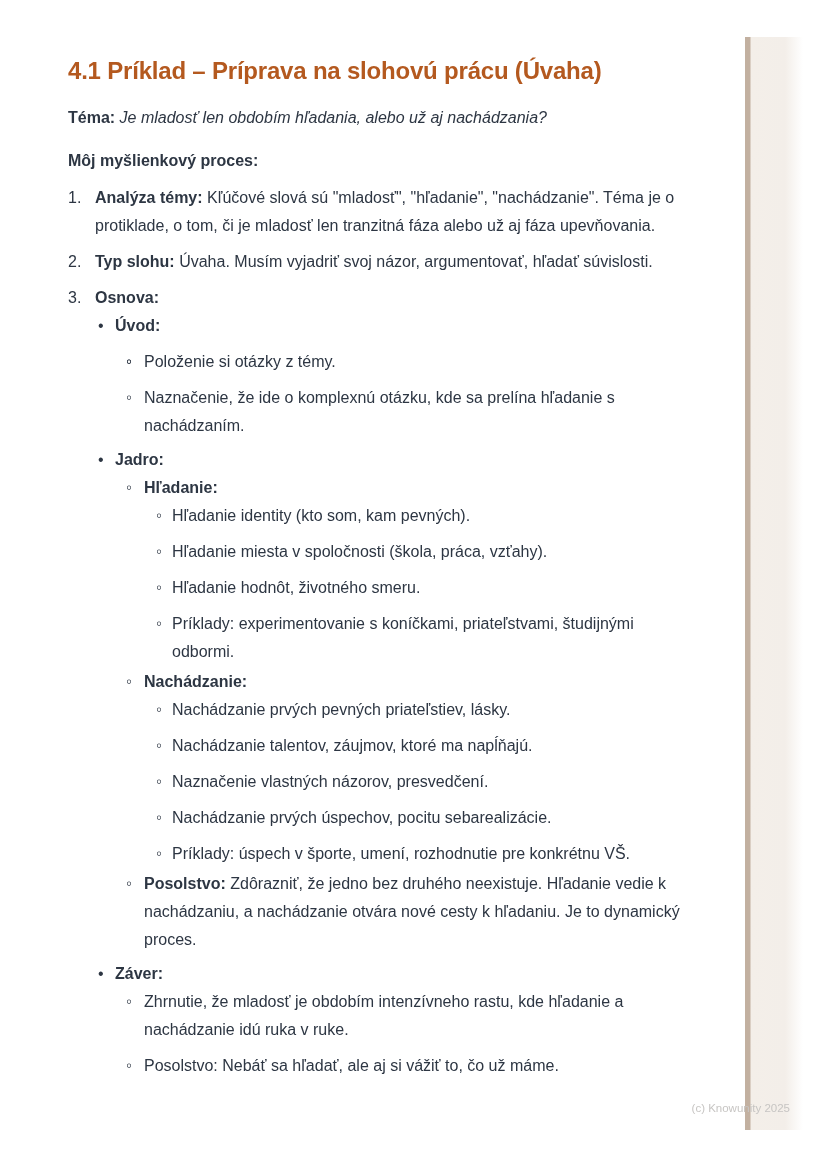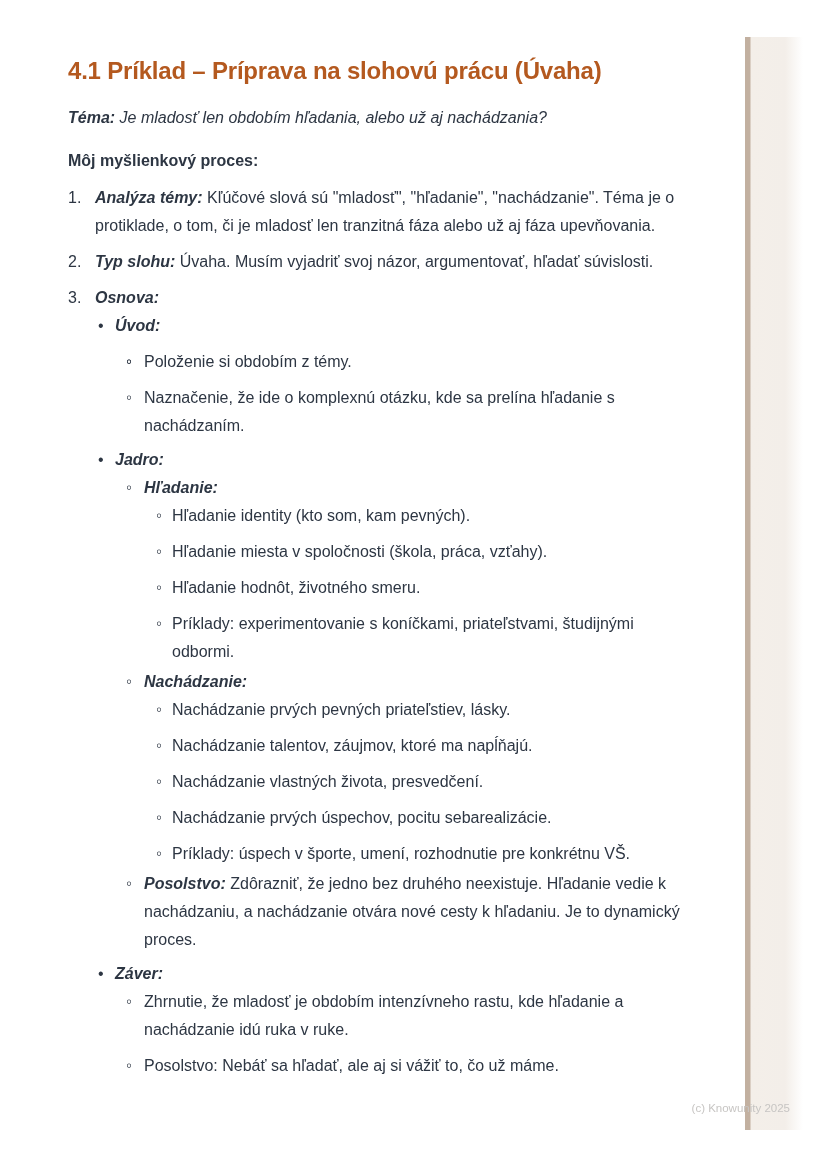--- a/index.html
+++ b/index.html
@@ -22,21 +22,21 @@
     font-size: 24px;
     line-height: 30px;
     margin: 12px 0 18px 0;
     font-weight: 700;
     color: #b4591f;
     letter-spacing: -0.2px;
   }
   .tema-line { margin: 0 0 15px 0; }
   .tema-line em { font-style: italic; }
   .proc-heading { font-weight: 700; margin: 0 0 9px 0; }
-  .b { font-weight: 700; font-style: italic; }
+  .b { font-weight: 700; }
 
   ol.num-list {
     list-style: none;
     margin: 0; padding: 0;
     width: 612px;
   }
   ol.num-list > li {
     position: relative;
     padding-left: 27px;
   }
@@ -119,21 +119,21 @@
 
         <li>
           <span class="mk">•</span>
           <span class="b">Úvod:</span>
           <ul class="lvl2">
             <li>
               <span class="mk">◦</span>
             </li>
             <li>
               <span class="mk">◦</span>
-              <span>Položenie si obdobím z témy.</span>
+              <span>Položenie si otázky z témy.</span>
             </li>
             <li>
               <span class="mk">◦</span>
               <span>Naznačenie, že ide o komplexnú otázku, kde sa prelína hľadanie s nachádzaním.</span>
             </li>
           </ul>
         </li>
 
         <li>
           <span class="mk">•</span>
@@ -170,21 +170,21 @@
                 <li>
                   <span class="mk">◦</span>
                   <span>Nachádzanie prvých pevných priateľstiev, lásky.</span>
                 </li>
                 <li>
                   <span class="mk">◦</span>
                   <span>Nachádzanie talentov, záujmov, ktoré ma napĺňajú.</span>
                 </li>
                 <li>
                   <span class="mk">◦</span>
-                  <span>Nachádzanie vlastných života, presvedčení.</span>
+                  <span>Naznačenie vlastných názorov, presvedčení.</span>
                 </li>
                 <li>
                   <span class="mk">◦</span>
                   <span>Nachádzanie prvých úspechov, pocitu sebarealizácie.</span>
                 </li>
                 <li>
                   <span class="mk">◦</span>
                   <span>Príklady: úspech v športe, umení, rozhodnutie pre konkrétnu VŠ.</span>
                 </li>
               </ul>

